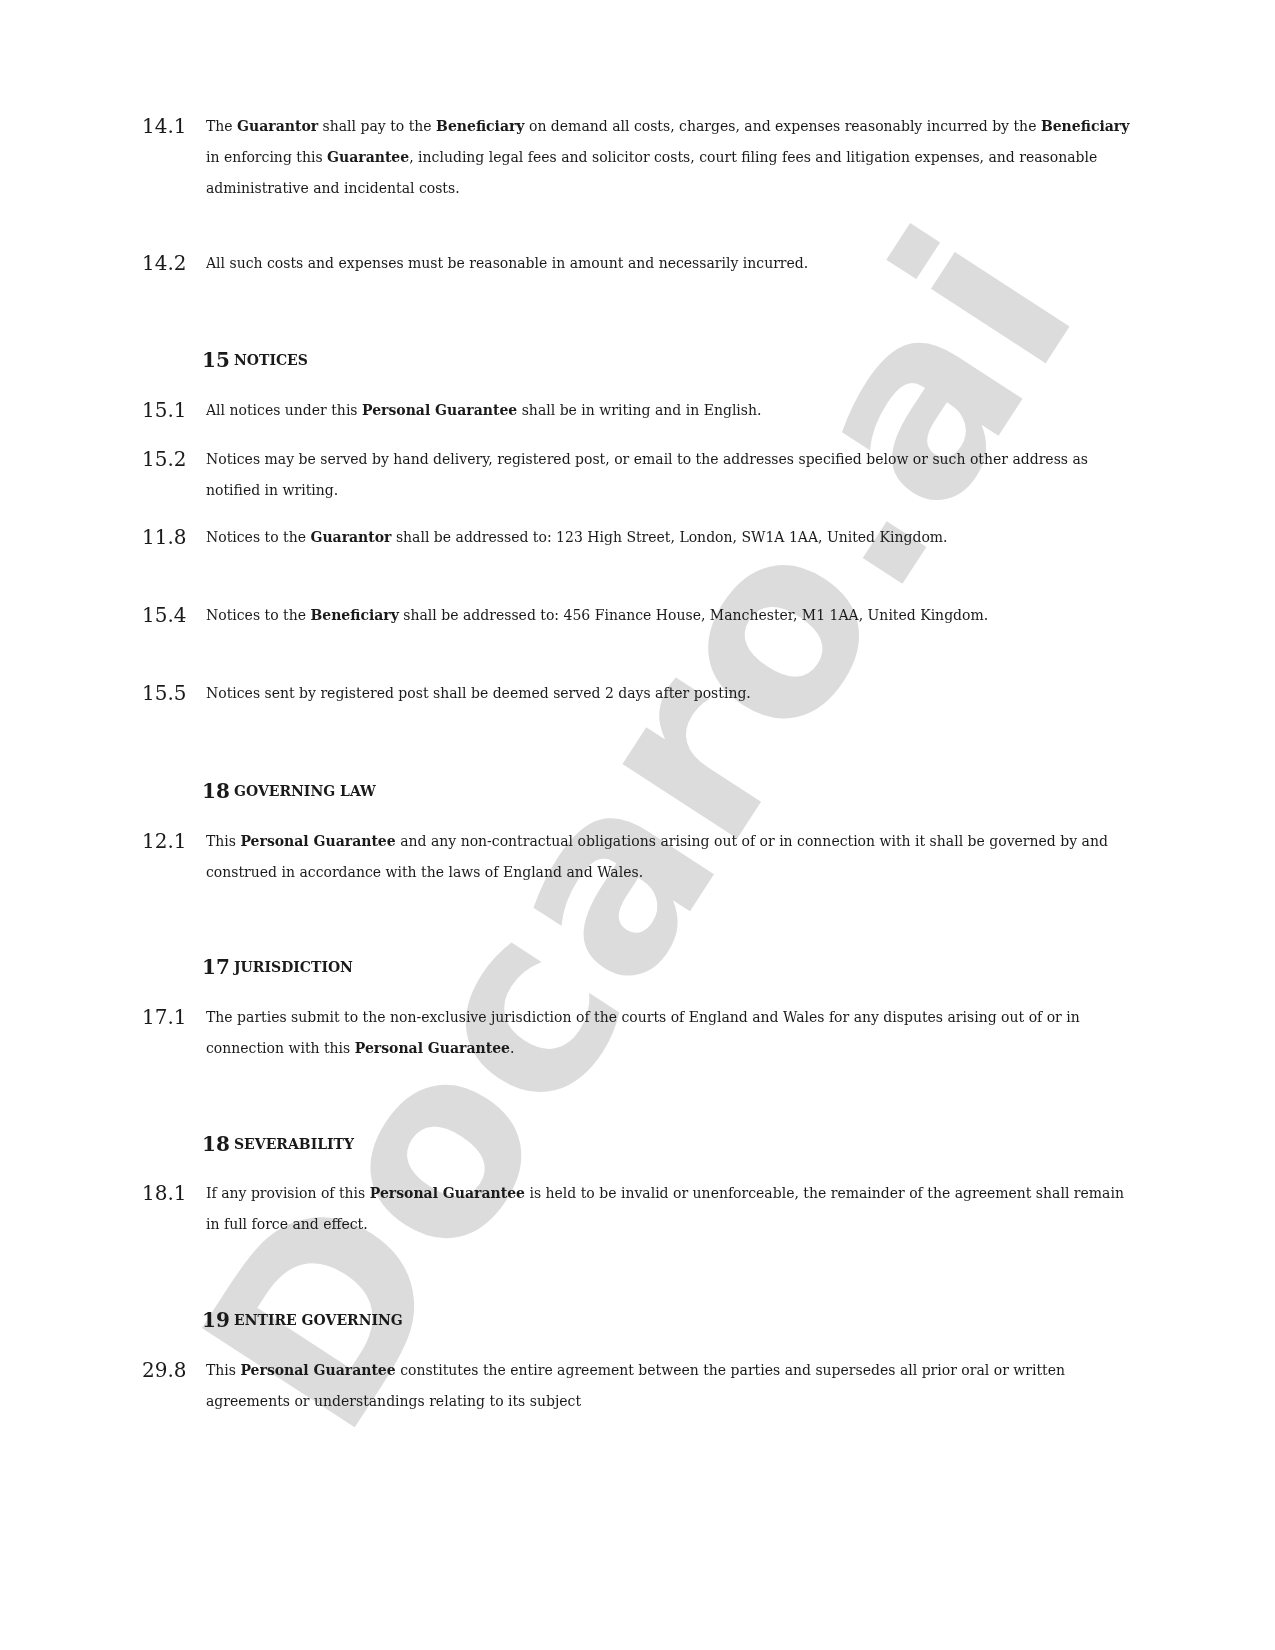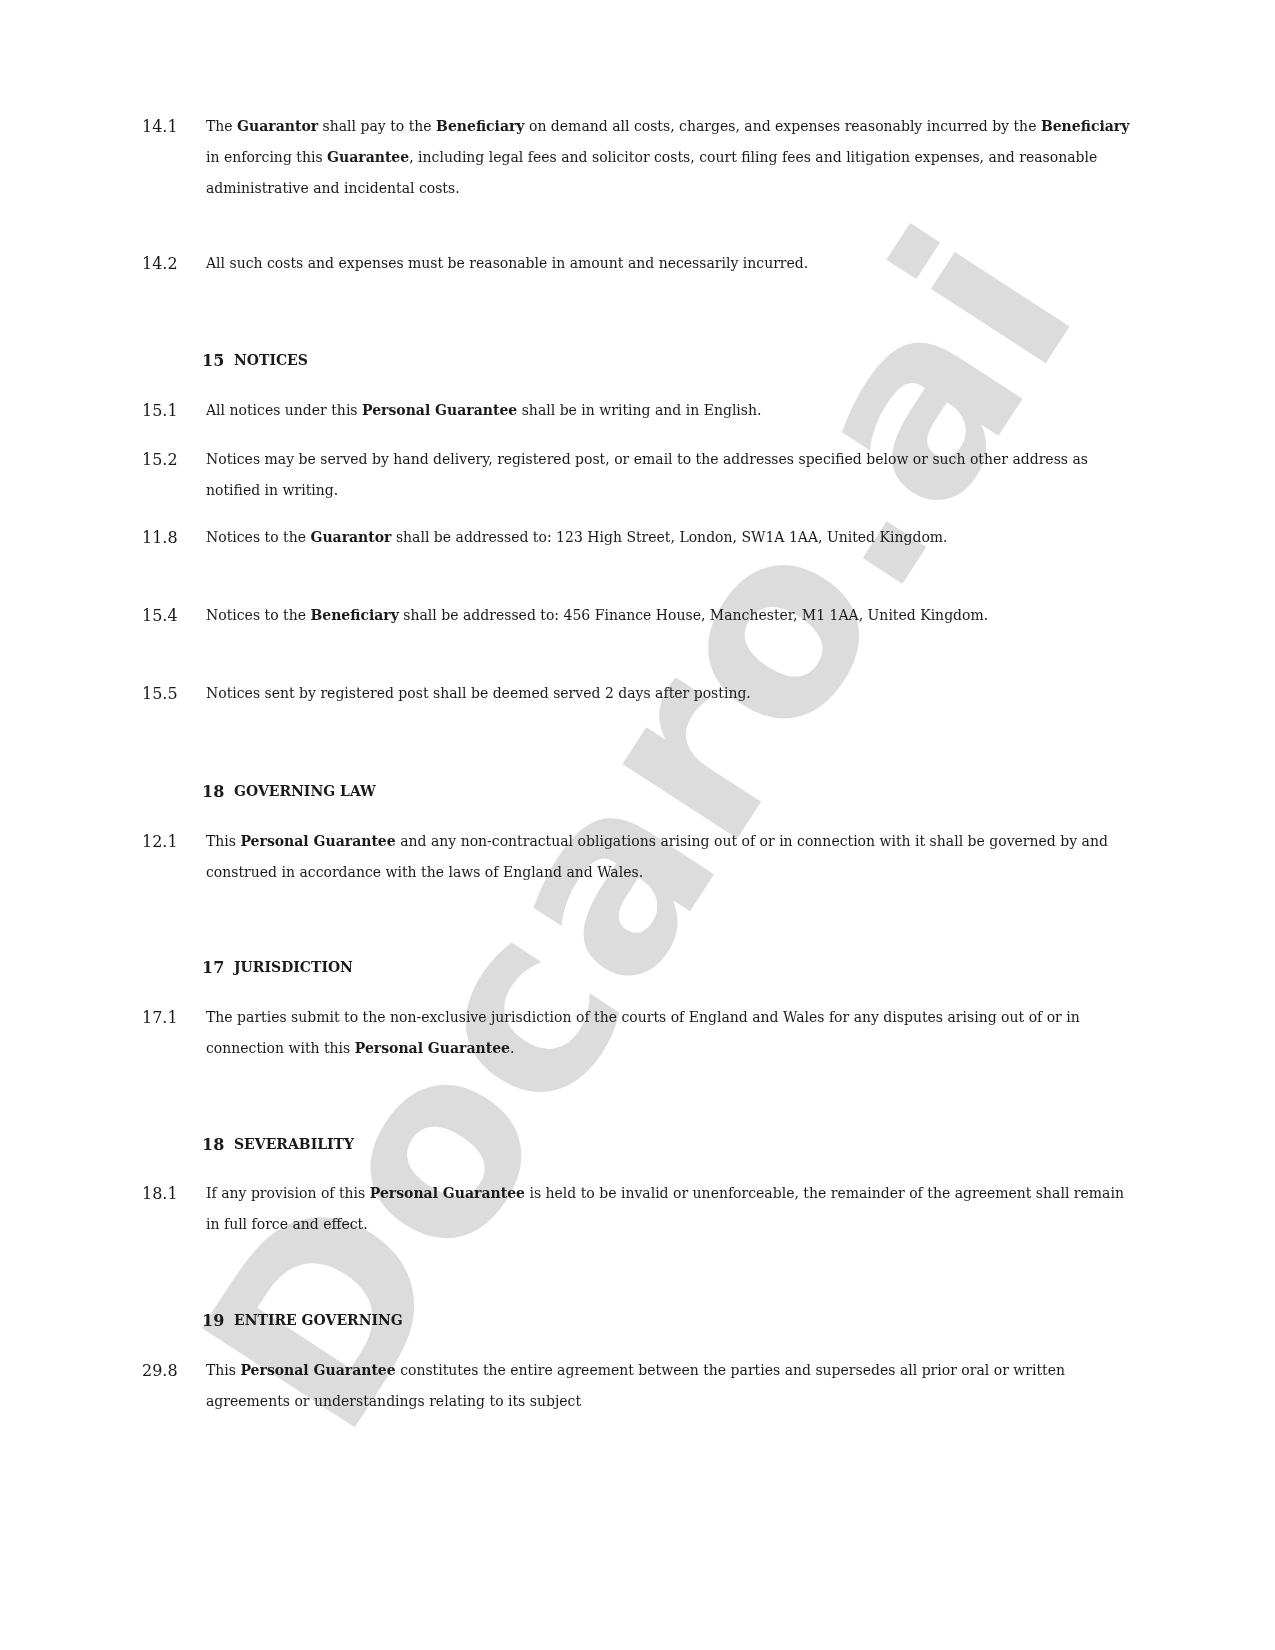--- a/index.html
+++ b/index.html
@@ -5,21 +5,21 @@
   html, body { margin:0; padding:0; background:#ffffff; }
   body { width:1275px; height:1650px; position:relative; overflow:hidden;
          font-family:"DejaVu Serif", "Liberation Serif", serif; color:#1a1a1a; }
   .page { position:absolute; left:0; top:0; width:1275px; height:1650px; }
   .watermark { position:absolute; left:640px; top:830px; transform:translate(-50%,-50%) rotate(-57deg);
                font-family:"DejaVu Sans", "Liberation Sans", sans-serif; font-weight:bold;
                font-size:250px; color:#dcdcdc; white-space:nowrap; letter-spacing:2px; z-index:0;
                line-height:1; }
   .content { position:absolute; left:0; top:0; width:100%; z-index:1; }
   .row { position:absolute; left:0; width:100%; }
-  .num { position:absolute; left:142px; width:50px; font-size:16px; line-height:31px; }
+  .num { position:absolute; left:142px; width:50px; font-size:20px; line-height:31px; }
   .txt { position:absolute; left:206px; width:930px; font-size:14px; line-height:31px; }
   .head .num { left:174px; font-weight:bold;margin-left:28px; }
   .head .txt { font-weight:bold;margin-left:28px; }
   b { font-weight:bold; }
 </style>
 </head>
 <body>
 
 <div class="page">
   <div class="watermark">Docaro.ai</div>

